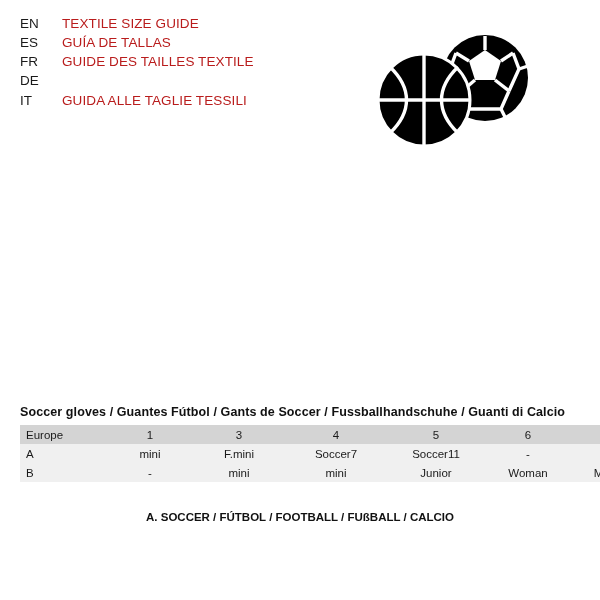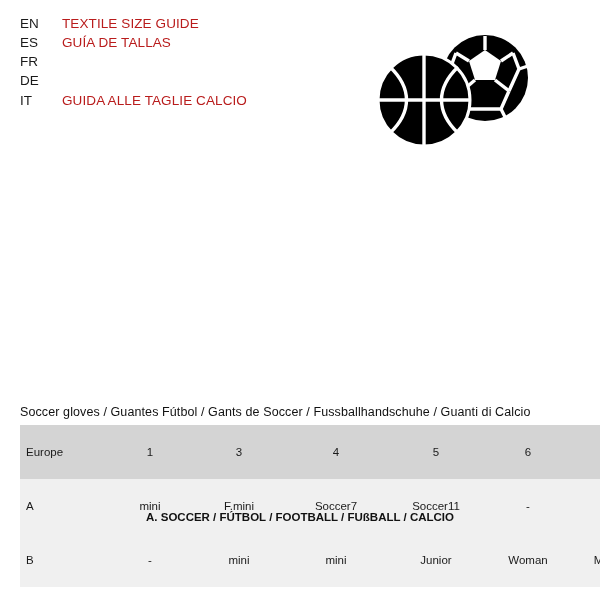--- a/index.html
+++ b/index.html
@@ -52,35 +52,35 @@
 
   
   .table-section {
     position: absolute;
     left: 20px;
     top: 405px;
     width: 562px;
   }
   .table-title {
     font-size: 12.5px;
-    font-weight: normal;
+    font-weight: bold;
     color: #111111;
     margin-bottom: 6px;
     letter-spacing: 0.1px;
     white-space: nowrap;
   }
   table.size-table {
     border-collapse: collapse;
     width: 562px;
     table-layout: fixed;
     font-size: 11.5px;
   }
   table.size-table td {
-    height: 30px;
-    padding: 12px 4px;
+    height: 19px;
+    padding: 0 4px;
     text-align: center;
     vertical-align: middle;
     color: #1a1a1a;
     border: 0;
   }
   table.size-table tr.header-row td {
     background: #d4d4d4;
   }
   table.size-table tr.body-row td {
     background: #f0f0f0;
@@ -122,27 +122,28 @@
   <div class="lang-row">
     <span class="lang-code">EN</span>
     <span class="lang-text">TEXTILE SIZE GUIDE</span>
   </div>
   <div class="lang-row">
     <span class="lang-code">ES</span>
     <span class="lang-text">GUÍA DE TALLAS</span>
   </div>
   <div class="lang-row">
     <span class="lang-code">FR</span>
+    <span class="lang-text">GUIDE DES TAILLES TEXTILE</span>
   </div>
   <div class="lang-row">
     <span class="lang-code">DE</span>
   </div>
   <div class="lang-row">
     <span class="lang-code">IT</span>
-    <span class="lang-text">GUIDA ALLE TAGLIE CALCIO</span>
+    <span class="lang-text">GUIDA ALLE TAGLIE TESSILI</span>
   </div>
 </div>
 
 <div class="artwork">
   <svg width="200" height="140" viewBox="0 0 200 140" xmlns="http://www.w3.org/2000/svg">
 
     <g>
       <circle cx="133" cy="50" r="43" fill="#000000"></circle>
 
       <path d="M133 22 l16 11 -6 19 -20 0 -6 -19 z" fill="#ffffff"></path>

